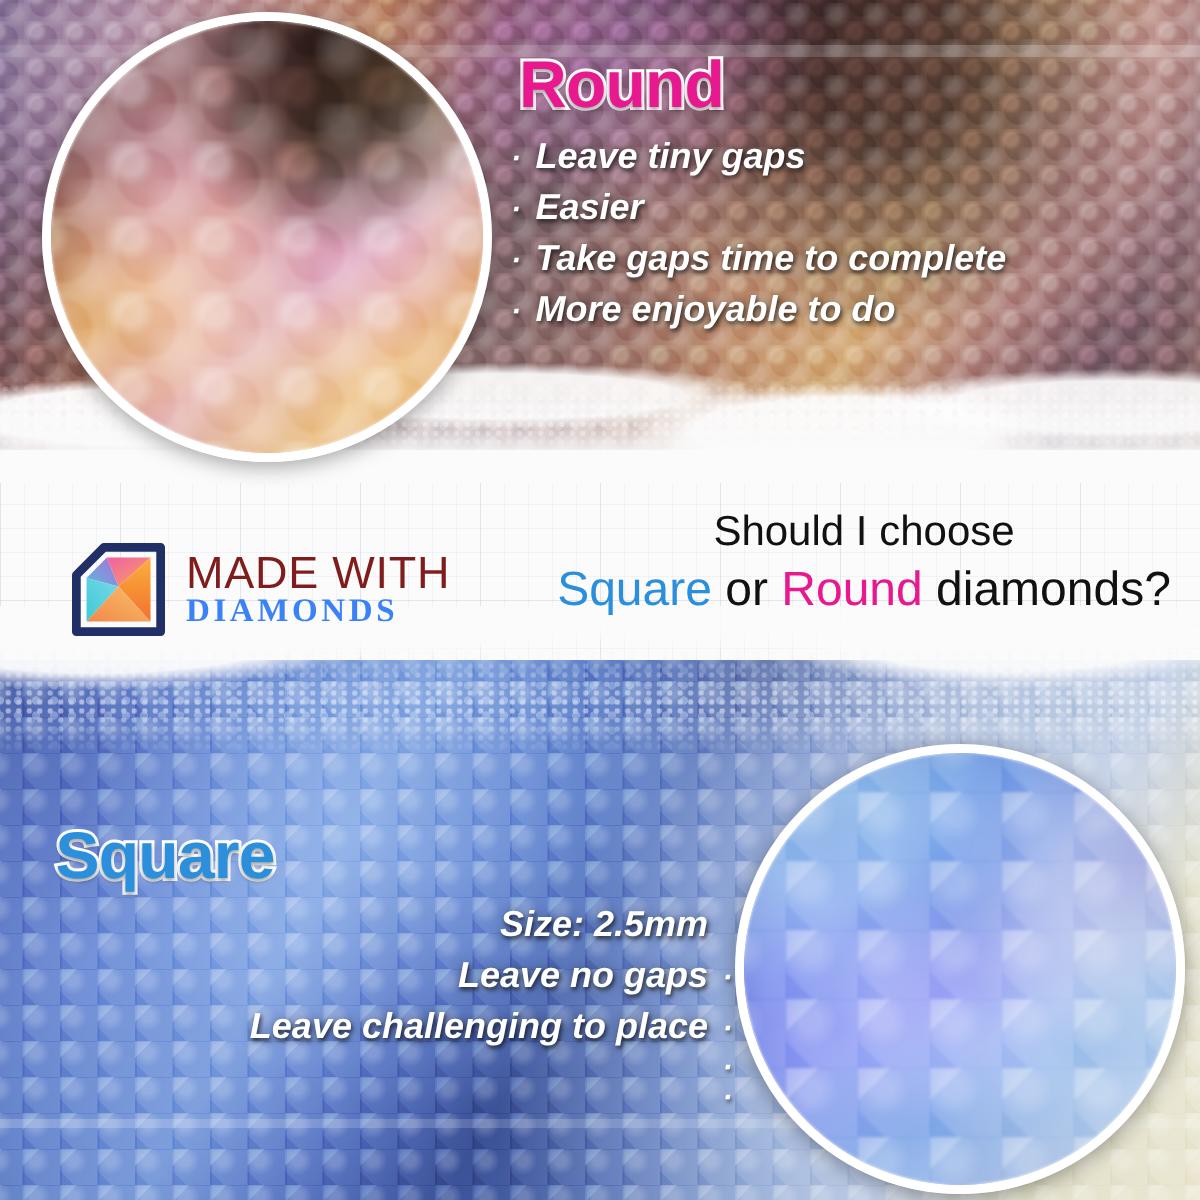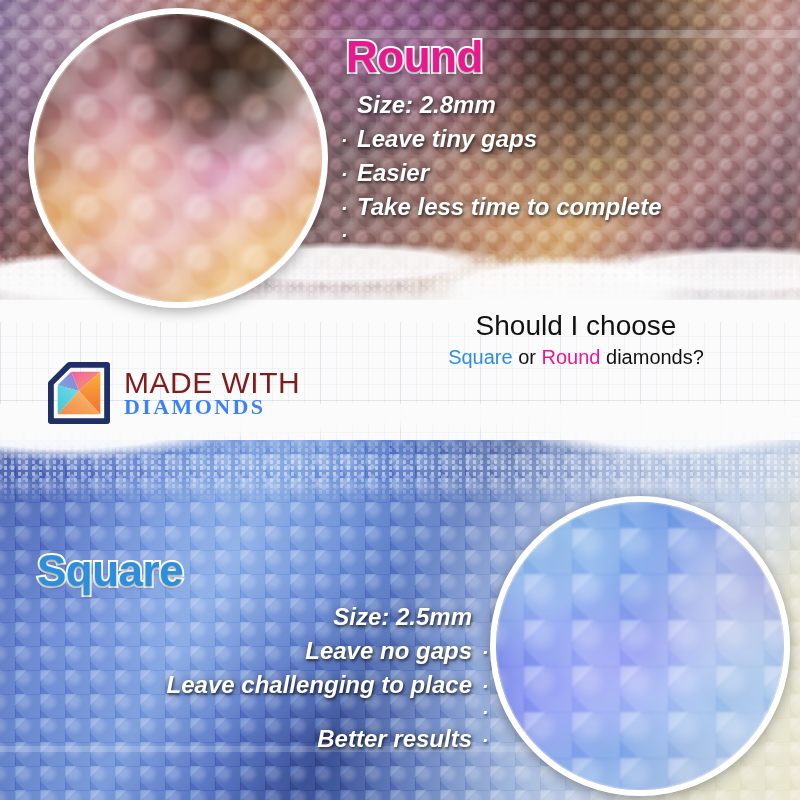--- a/index.html
+++ b/index.html
@@ -349,29 +349,29 @@
     font-size: 22px;
     font-weight: bold;
     letter-spacing: 2.4px;
     color: #3b82f6;
     font-family: Liberation Serif, serif;
   }
 
   .question {
     position: absolute;
     left: 352px;
-    top: 308px;
+    top: 336px;
     width: 448px;
     text-align: center;
     line-height: 1.3;
     color: #111111;
     font-size: 28px;
   }
   .question .line1 { display: block; }
-  .question .line2 { display: block; font-size: 20px; }
+  .question .line2 { display: block; font-size: 32px; }
   .q-square { color: #2b8fdb; }
   .q-round  { color: #e8188e; }
 </style>
 </head>
 <body>
 
 <div id="infographic">
 
   <div class="paper"></div>
 
@@ -403,37 +403,34 @@
   <div class="inset inset-square">
     <div class="drills-square"></div>
     <div class="drills-square2"></div>
     <div class="inset-blur"></div>
   </div>
 
   <div class="block-round">
     <div class="title title-round">Round</div>
     <ul class="feature-list">
       <li>
-        <span class="bullet hidden">·</span>
-        <span>Size:  2.8mm</span>
-      </li>
-      <li>
         <span class="bullet">·</span>
         <span>Leave tiny gaps</span>
       </li>
       <li>
         <span class="bullet">·</span>
         <span>Easier</span>
       </li>
       <li>
         <span class="bullet">·</span>
-        <span>Take less time to complete</span>
-      </li>
-      <li>
-        <span class="bullet">·</span>
+        <span>Take gaps time to complete</span>
+      </li>
+      <li>
+        <span class="bullet">·</span>
+        <span>More enjoyable to do</span>
       </li>
     </ul>
   </div>
 
   <div class="block-square">
     <div class="title title-square">Square</div>
     <ul class="feature-list">
       <li>
         <span>Size:  2.5mm</span>
         <span class="bullet hidden">·</span>
@@ -443,21 +440,20 @@
         <span class="bullet">·</span>
       </li>
       <li>
         <span>Leave challenging to place</span>
         <span class="bullet">·</span>
       </li>
       <li>
         <span class="bullet">·</span>
       </li>
       <li>
-        <span>Better results</span>
         <span class="bullet">·</span>
       </li>
     </ul>
   </div>
 
   <div class="logo">
     <svg class="logo-mark" viewBox="0 0 64 64">
       <defs>
         <linearGradient id="gA" x1="0" y1="1" x2="1" y2="0">
           <stop offset="0" stop-color="#3ec9d6"></stop>

